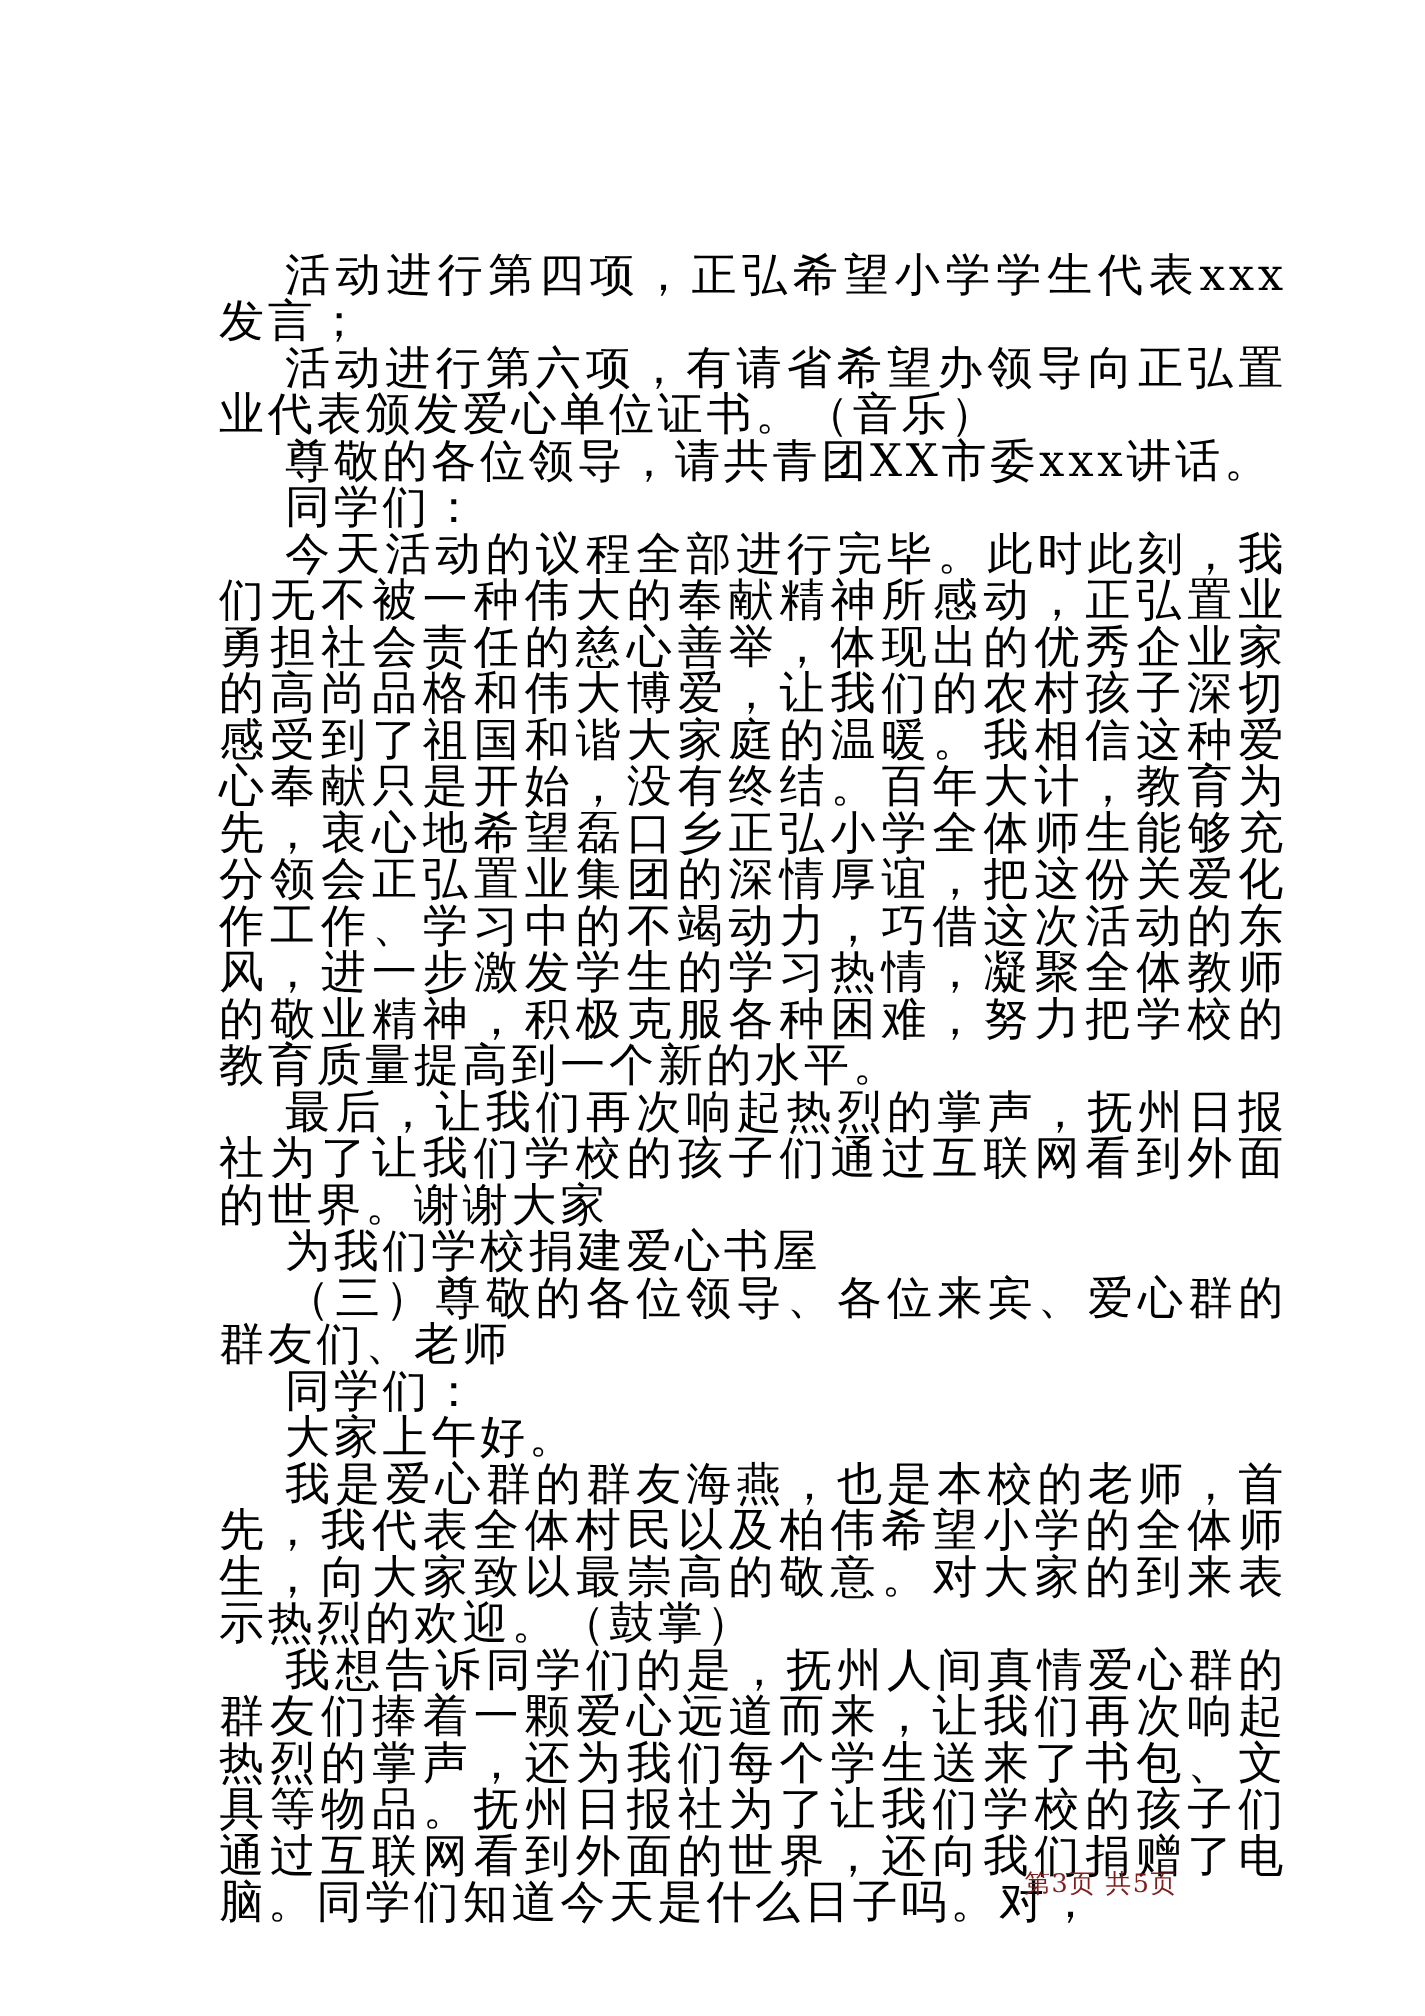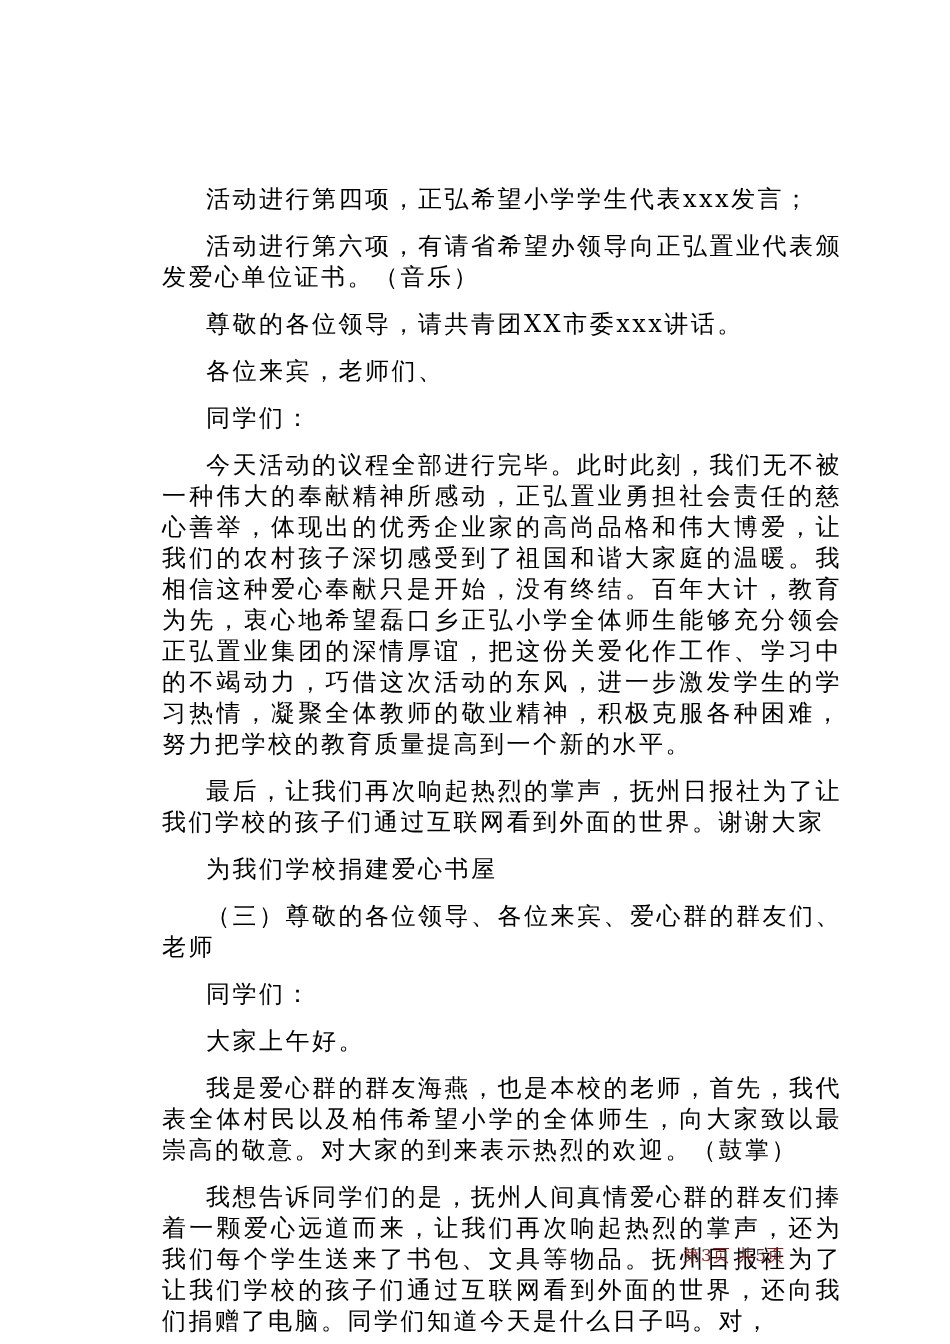--- a/index.html
+++ b/index.html
@@ -23,23 +23,23 @@
     height: 1344px;
     background: #ffffff;
   }
   .doc-body {
     position: absolute;
     top: 168px;
     left: 146px;
     width: 712px;
   }
   .para {
-    margin: 16px;
+    margin: 0;
     padding: 0;
-    font-size: 24px;
+    font-size: 30px;
     line-height: 31px;
     letter-spacing: 2.5px;
     text-align: justify;
     text-justify: inter-ideograph;
     text-indent: 44px;
     word-break: break-all;
   }
   .footer {
     position: absolute;
     top: 1244px;
@@ -51,21 +51,20 @@
   }
 </style>
 </head>
 <body>
 
 <div class="page">
   <div class="doc-body">
       <p class="para">活动进行第四项，正弘希望小学学生代表xxx发言；</p>
       <p class="para">活动进行第六项，有请省希望办领导向正弘置业代表颁发爱心单位证书。（音乐）</p>
       <p class="para">尊敬的各位领导，请共青团XX市委xxx讲话。</p>
-      <p class="para">各位来宾，老师们、</p>
       <p class="para">同学们：</p>
       <p class="para">今天活动的议程全部进行完毕。此时此刻，我们无不被一种伟大的奉献精神所感动，正弘置业勇担社会责任的慈心善举，体现出的优秀企业家的高尚品格和伟大博爱，让我们的农村孩子深切感受到了祖国和谐大家庭的温暖。我相信这种爱心奉献只是开始，没有终结。百年大计，教育为先，衷心地希望磊口乡正弘小学全体师生能够充分领会正弘置业集团的深情厚谊，把这份关爱化作工作、学习中的不竭动力，巧借这次活动的东风，进一步激发学生的学习热情，凝聚全体教师的敬业精神，积极克服各种困难，努力把学校的教育质量提高到一个新的水平。</p>
       <p class="para">最后，让我们再次响起热烈的掌声，抚州日报社为了让我们学校的孩子们通过互联网看到外面的世界。谢谢大家</p>
       <p class="para">为我们学校捐建爱心书屋</p>
       <p class="para">（三）尊敬的各位领导、各位来宾、爱心群的群友们、老师</p>
       <p class="para">同学们：</p>
       <p class="para">大家上午好。</p>
       <p class="para">我是爱心群的群友海燕，也是本校的老师，首先，我代表全体村民以及柏伟希望小学的全体师生，向大家致以最崇高的敬意。对大家的到来表示热烈的欢迎。（鼓掌）</p>
       <p class="para">我想告诉同学们的是，抚州人间真情爱心群的群友们捧着一颗爱心远道而来，让我们再次响起热烈的掌声，还为我们每个学生送来了书包、文具等物品。抚州日报社为了让我们学校的孩子们通过互联网看到外面的世界，还向我们捐赠了电脑。同学们知道今天是什么日子吗。对，</p>
     </div>

